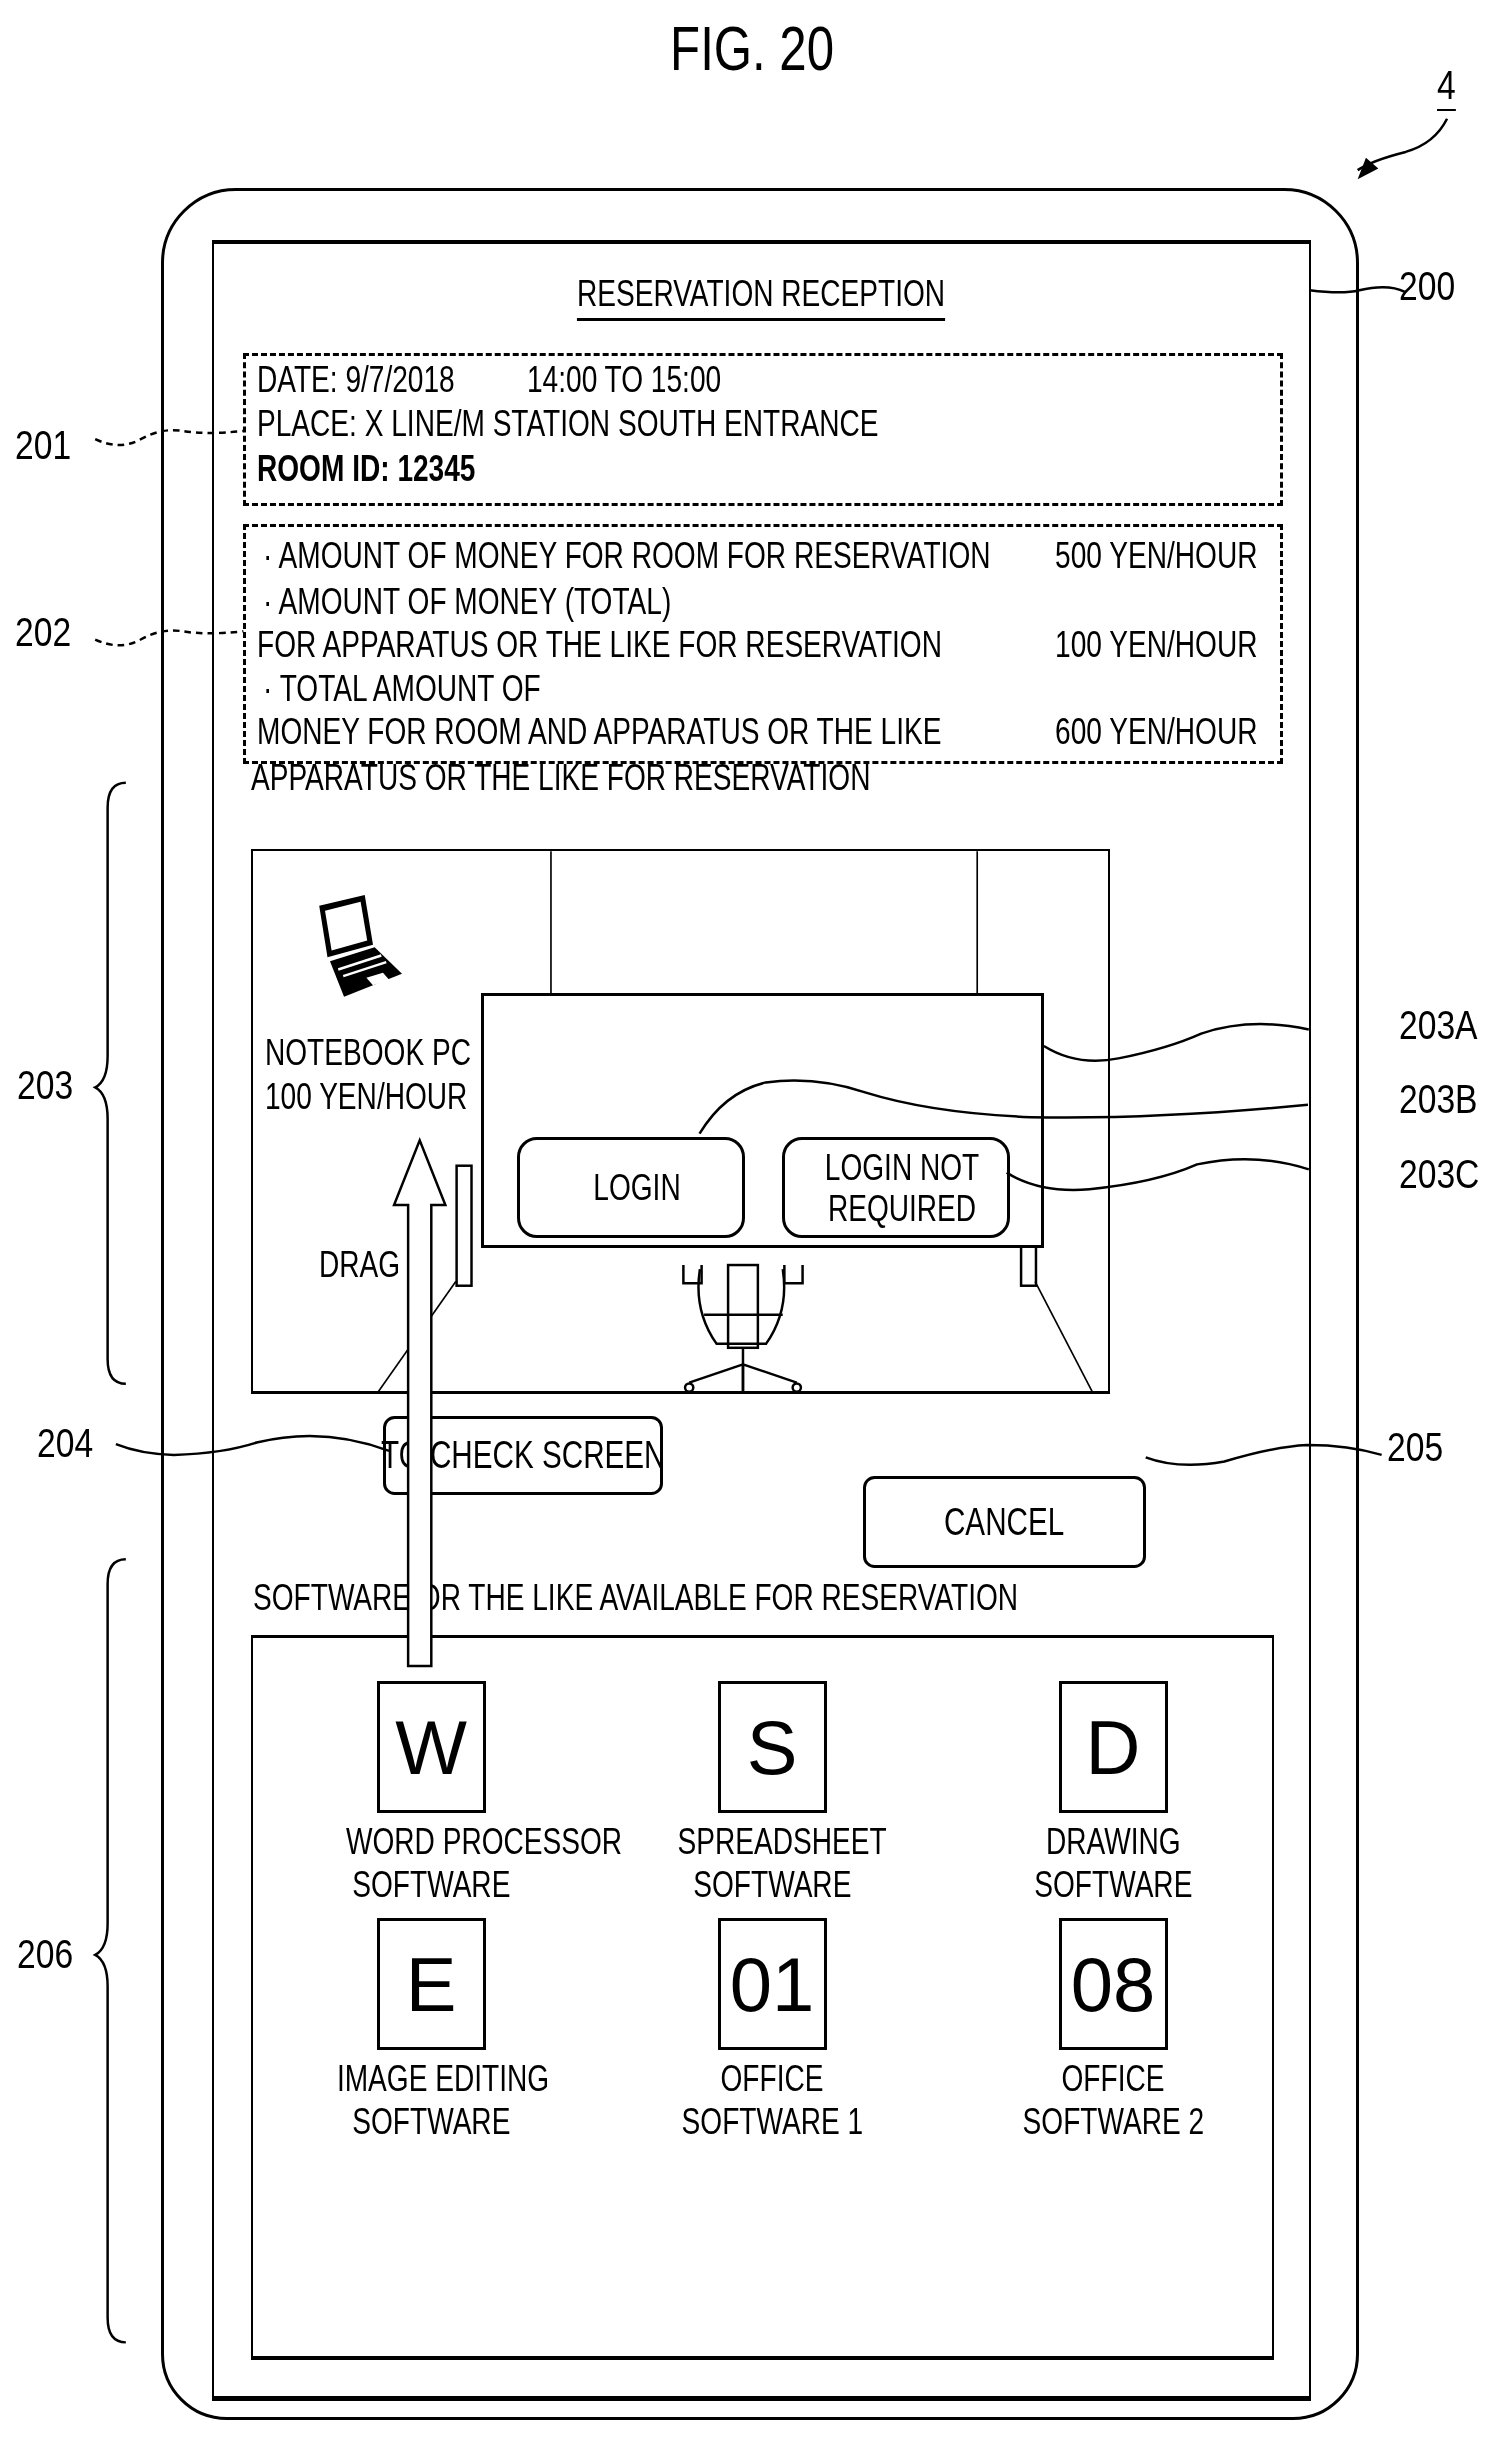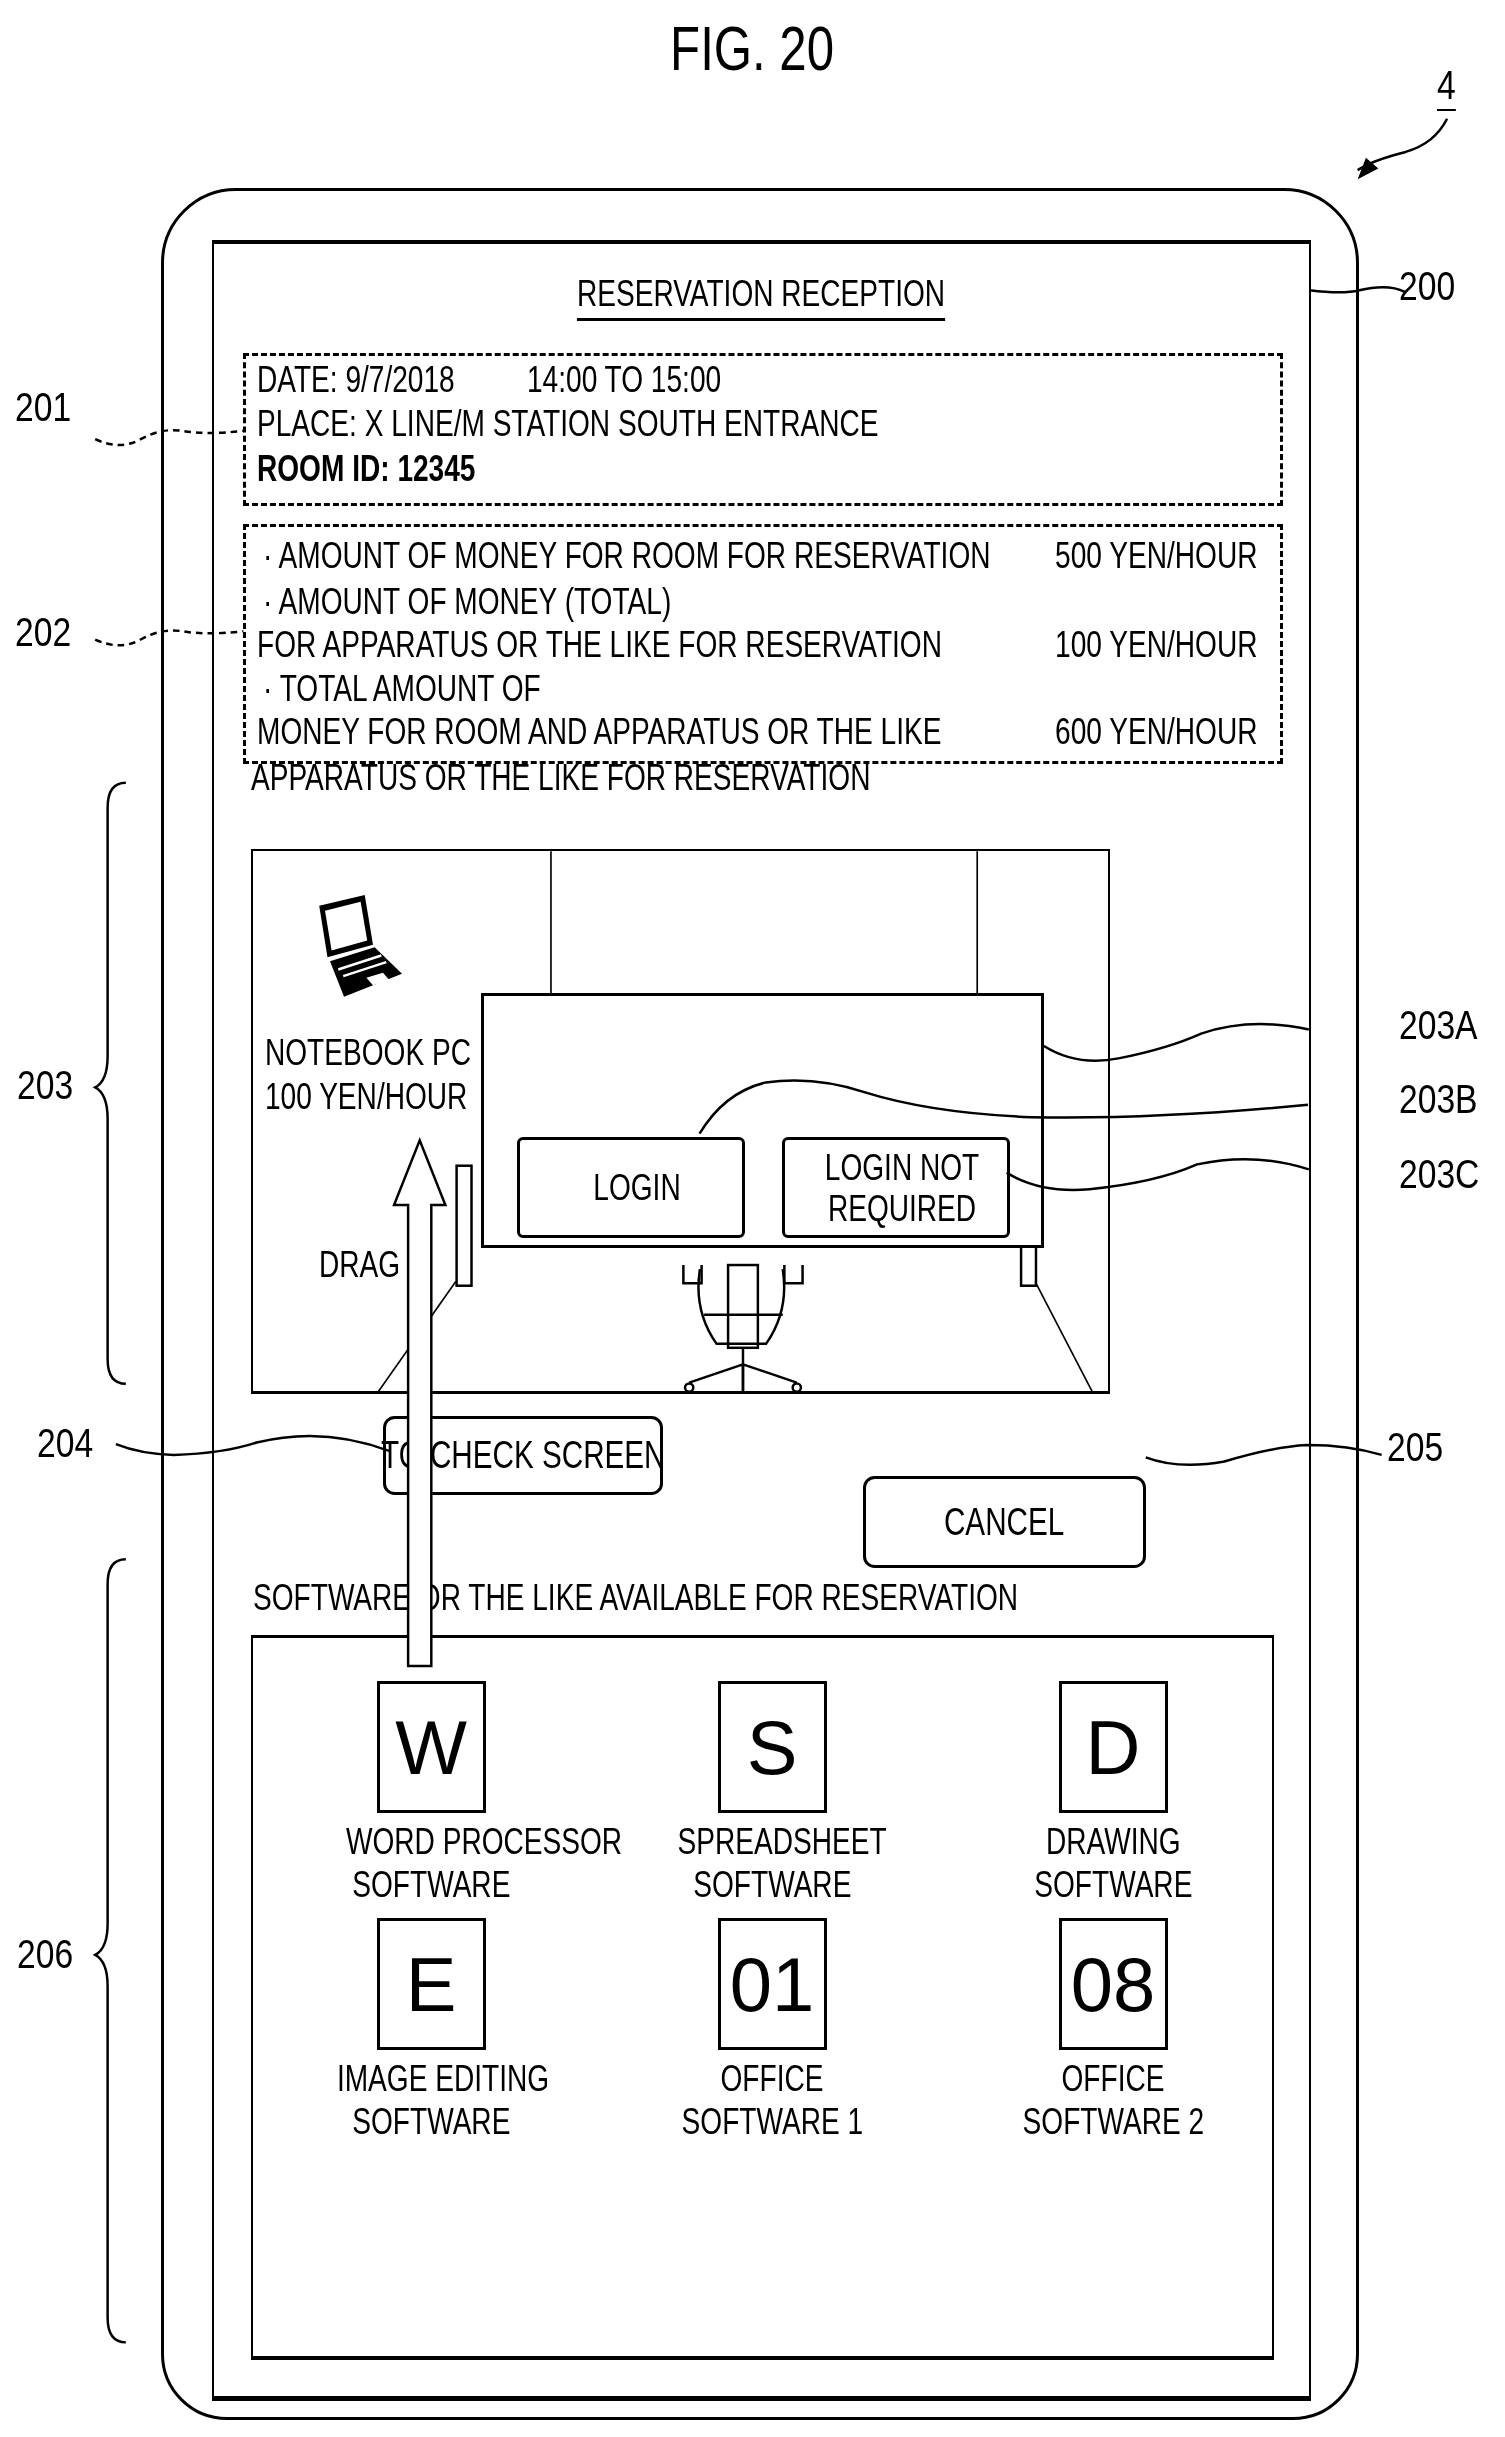--- a/index.html
+++ b/index.html
@@ -22,21 +22,21 @@
   .line { position: absolute; font-size: 36px; line-height: 43px; white-space: nowrap; }
   .line .t { display: inline-block; transform: scaleX(0.78); transform-origin: left center; }
   .price { position: absolute; font-size: 36px; line-height: 43px; white-space: nowrap; }
   .price .t { display: inline-block; transform: scaleX(0.78); transform-origin: right center; }
   .section-label { font-size: 36px; white-space: nowrap; }
   .section-label span { display: inline-block; transform: scaleX(0.78); transform-origin: left center; }
   #apparatus-area { left: 251px; top: 849px; width: 859px; height: 545px; border: 2.5px solid #000;
                     box-sizing: border-box; border-bottom-width: 3.3px; background: #fff; overflow: hidden; }
   #auth-dialog { left: 481px; top: 993px; width: 563px; height: 255px; border: 3.3px solid #000;
                  box-sizing: border-box; background: #fff; }
-  .dlg-btn { position: absolute; border: 3.3px solid #000; border-radius: 6px; background: #fff;
+  .dlg-btn { position: absolute; border: 3.3px solid #000; border-radius: 20px; background: #fff;
              box-sizing: border-box; display: flex; align-items: center; justify-content: center;
              text-align: center; font-size: 36px; line-height: 41px; cursor: pointer; padding-left: 12px; }
   .dlg-btn span { display: inline-block; transform: scaleX(0.78); }
   .screen-btn { position: absolute; border: 3.3px solid #000; border-radius: 11.6px; background: #fff;
                 box-sizing: border-box; display: flex; align-items: center; justify-content: center;
                 font-size: 38px; cursor: pointer; }
   .screen-btn span { display: inline-block; transform: scaleX(0.78); white-space: nowrap; }
   #software-area { left: 251px; top: 1635px; width: 1023px; height: 725px; border: 2.5px solid #000;
                    border-top-width: 3.3px; border-bottom-width: 4.1px; box-sizing: border-box; }
   .sw-item { position: absolute; width: 248px; text-align: center; cursor: pointer; }
@@ -184,21 +184,21 @@
   <path d="M845 1369 q30 -50 80 -62 q60 -8 120 12 q80 25 200 30 q150 3 335 -15" fill="none" stroke="#000" stroke-width="3"></path>
 
   <path d="M1216 1416 q40 25 100 20 q80 -8 130 -30 q70 -15 135 6" fill="none" stroke="#000" stroke-width="3"></path>
 
   <path d="M140 1744 q30 12 70 13 q60 -2 100 -15 q80 -20 160 10" fill="none" stroke="#000" stroke-width="3"></path>
 
   <path d="M1384 1760 q40 15 95 5 q60 -18 100 -20 q50 0 90 12" fill="none" stroke="#000" stroke-width="3"></path>
 </svg>
 
 <div class="abs ref" style="left:1399px; top:263px;"><span>200</span></div>
-<div class="abs ref" style="left:15px; top:384px;"><span>201</span></div>
+<div class="abs ref" style="left:15px; top:422px;"><span>201</span></div>
 <div class="abs ref" style="left:15px; top:609px;"><span>202</span></div>
 <div class="abs ref" style="left:16.6px; top:1062px;"><span>203</span></div>
 <div class="abs ref" style="left:1399px; top:1002px;"><span>203A</span></div>
 <div class="abs ref" style="left:1399px; top:1076px;"><span>203B</span></div>
 <div class="abs ref" style="left:1399px; top:1151px;"><span>203C</span></div>
 <div class="abs ref" style="left:37px; top:1420px;"><span>204</span></div>
 <div class="abs ref" style="left:1387px; top:1424px;"><span>205</span></div>
 <div class="abs ref" style="left:16.6px; top:1931px;"><span>206</span></div>
 
 

